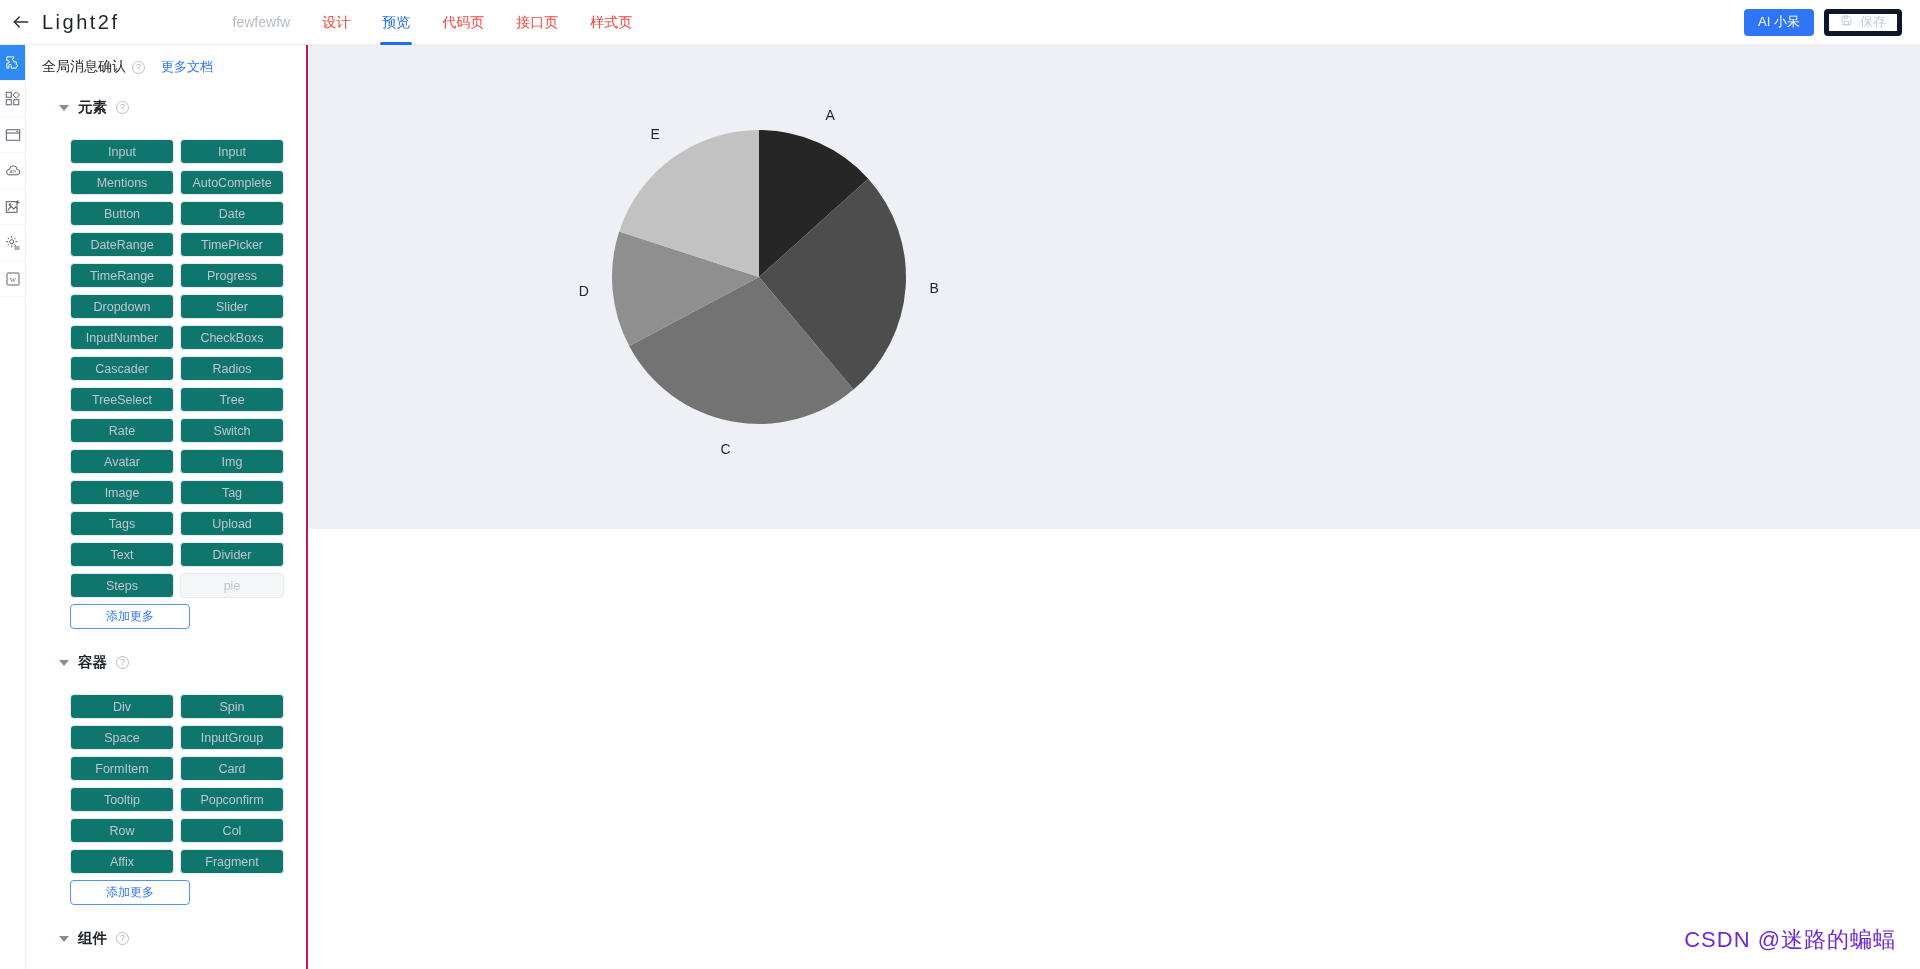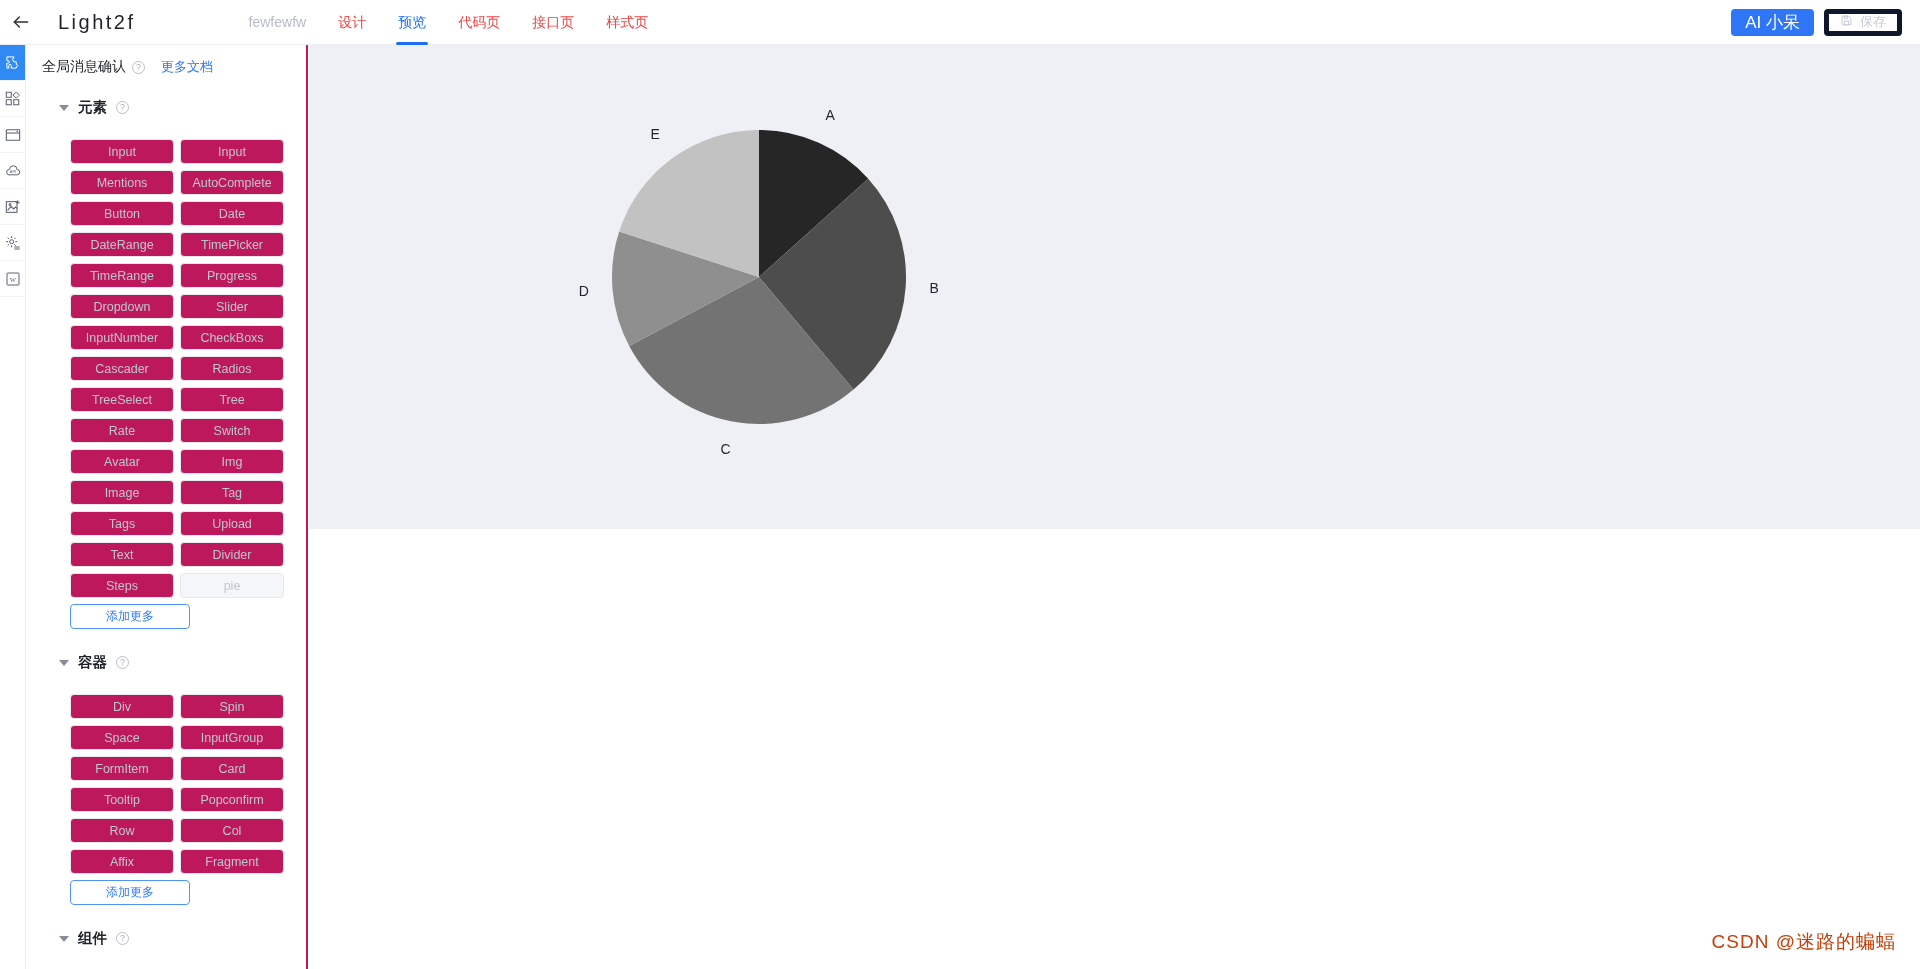--- a/index.html
+++ b/index.html
@@ -18,39 +18,39 @@
     display: flex; align-items: center;
     z-index: 20;
   }
   #back-arrow {
     width: 26px; height: 26px; margin-left: 8px;
     display: flex; align-items: center; justify-content: center;
     color: #2b2f36; cursor: pointer;
   }
   #app-title {
     font-size: 20px; color: #1f2329; letter-spacing: 2.5px;
-    margin-left: 24px; font-weight: 400; white-space: nowrap; text-align: right;
+    margin-left: 8px; font-weight: 400; white-space: nowrap; text-align: right;
   }
   #topnav { display: flex; align-items: center; margin-left: 97px; height: 45px; }
   .nav-item {
     font-size: 14px; color: #ef4444; padding: 0 16px; height: 45px;
     line-height: 45px; cursor: pointer; position: relative; white-space: nowrap;
   }
   .nav-item.muted { color: #b6bcc6; }
   .nav-item.active { color: #1d6ef5; }
   .nav-item.active:after {
     content: ""; position: absolute; left: 14px; right: 14px; bottom: 0;
     height: 3px; background: #1d6ef5; border-radius: 2px;
   }
   #topbar-right {
     margin-left: auto; display: flex; align-items: center; gap: 10px;
     margin-right: 18px;
   }
   #ai-btn {
-    background: #2f76f6; color: #fff; font-size: 17px;
+    background: #2f76f6; color: #fff; font-size: 13px;
     border-radius: 4px; padding: 0 14px; height: 27px;
     display: flex; align-items: center; cursor: pointer; white-space: nowrap;
   }
   #save-btn {
     background: #fff; color: #c6cbd3; font-size: 13px;
     border: 5px solid #0f172a; border-radius: 4px; padding: 0 11px; height: 27px;
     display: flex; align-items: center; gap: 7px; cursor: pointer; white-space: nowrap;
   }
 
   
@@ -91,21 +91,21 @@
     border-right: 5px solid transparent; border-top: 6px solid #868d99;
     margin-left: -17px; cursor: pointer;
   }
   .section-head .name { font-size: 14.5px; color: #1f2329; font-weight: 600; }
   .grid {
     display: grid; grid-template-columns: 1fr 1fr; gap: 6px 6px;
     padding: 0 22px 0 44px; margin-top: 22px;
   }
   .chip {
     height: 25px; border: 1px solid #e6e9ed; border-radius: 4px;
-    background: #be185d; color: #c0c6cf; font-size: 12.5px;
+    background: #0f766e; color: #c0c6cf; font-size: 12.5px;
     display: flex; align-items: center; justify-content: center;
     cursor: pointer; white-space: nowrap; overflow: hidden;
   }
   .chip.filled { background: #f5f6f8; }
   .addmore {
     height: 25px; width: 120px; margin: 6px 0 0 44px;
     border: 1px solid #4f94f8; border-radius: 4px; background: #ffffff;
     color: #2f76f6; font-size: 12px;
     display: flex; align-items: center; justify-content: center; cursor: pointer;
   }
@@ -122,21 +122,21 @@
     background: #ffffff;
   }
   .pie-label {
     position: absolute; font-size: 14px; color: #1e2430;
     font-family: "Liberation Sans", sans-serif;
   }
 
   
   #watermark {
     position: absolute; right: 24px; bottom: 14px;
-    font-size: 19px; color: #c2410c; letter-spacing: 1px; white-space: nowrap;
+    font-size: 22px; color: #6d28d9; letter-spacing: 1px; white-space: nowrap;
   }
 </style>
 </head>
 <body>
 
 <div id="topbar">
   <div id="back-arrow">
     <svg width="20" height="20" viewBox="0 0 24 24" fill="none" stroke="currentColor" stroke-width="1.7" stroke-linecap="round" stroke-linejoin="round">
       <line x1="20" y1="12" x2="4" y2="12"></line>
         <polyline points="10,6 4,12 10,18"></polyline>

